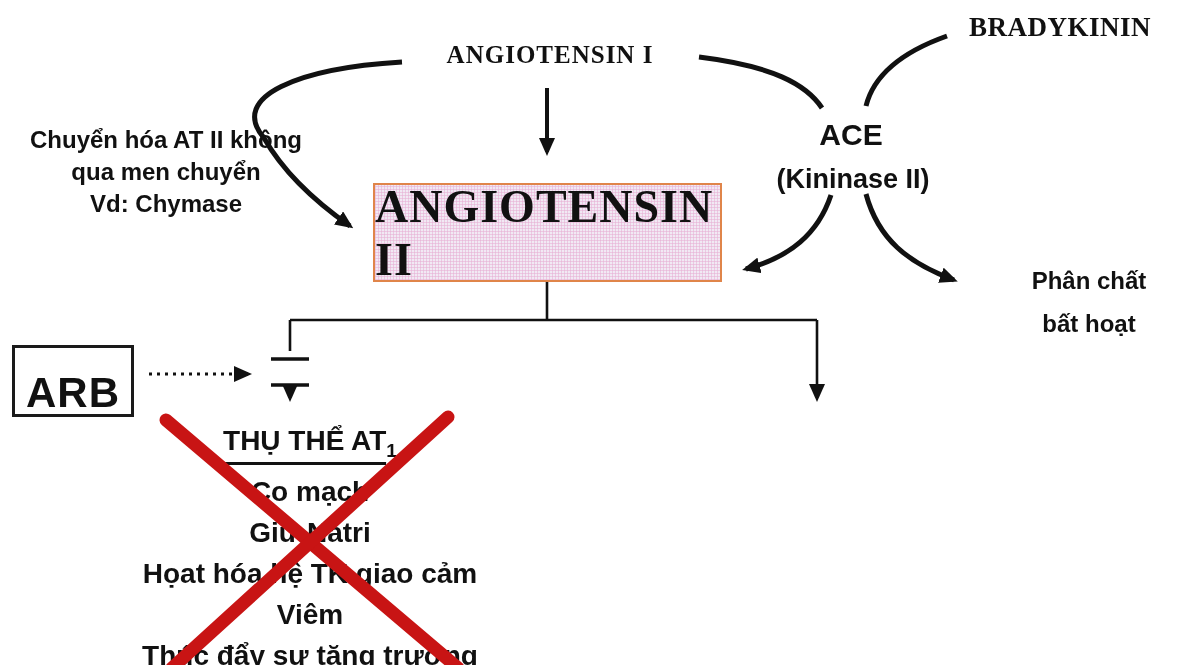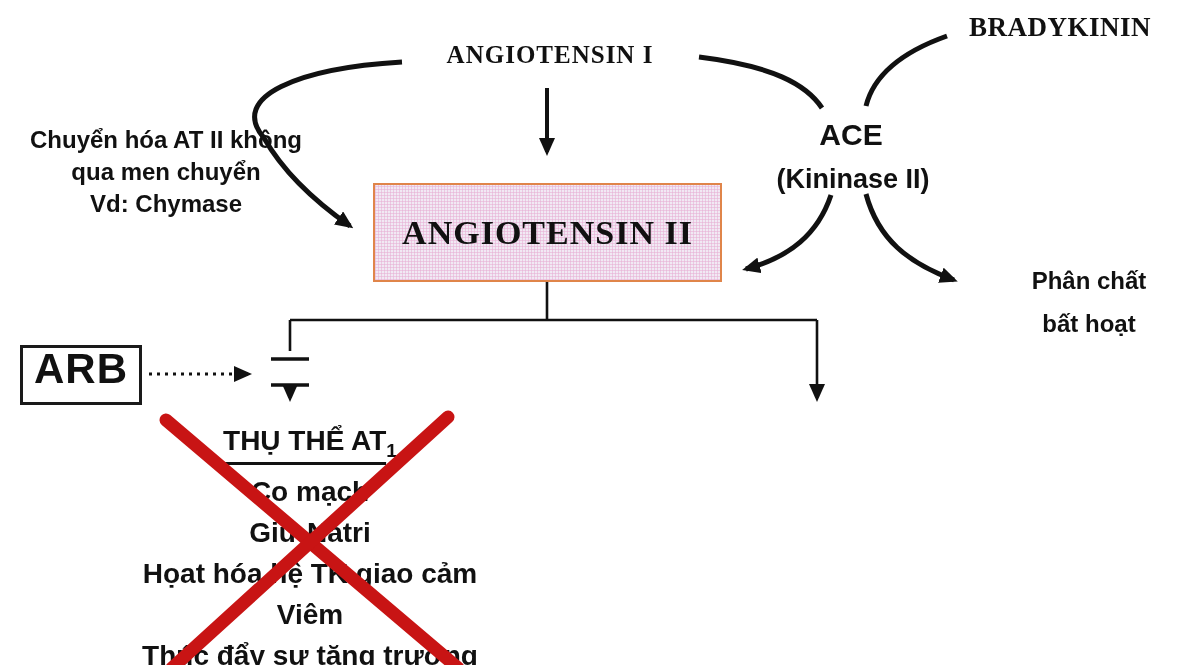--- a/index.html
+++ b/index.html
@@ -21,26 +21,26 @@
 
   .ang2-box{
     left:373px;top:183px;width:349px;height:99px;
     border:2px solid #e0854a;box-sizing:border-box;
     background-color:#f1e9f4;
     background-image:
       repeating-linear-gradient(0deg, rgba(231,174,211,.55) 0 1px, transparent 1px 3px),
       repeating-linear-gradient(90deg, rgba(231,174,211,.55) 0 1px, transparent 1px 3px);
     display:flex;align-items:center;justify-content:center;
   }
-  .ang2-box .lbl{font-size:34px;letter-spacing:1px;}
+  .ang2-box .lbl{font-size:46px;letter-spacing:1px;}
 
   .arb-box{
-    left:20px;top:345px;width:122px;height:60px;
+    left:12px;top:345px;width:122px;height:72px;
     border:3px solid #1a1a1a;box-sizing:border-box;background:#fff;
-    display:flex;align-items:flex-start;justify-content:center;
+    display:flex;align-items:flex-end;justify-content:center;
   }
   .arb-box .lbl{font-size:42px;letter-spacing:1px;line-height:1;}
 
   .receptor-col{font-weight:bold;font-size:28px;}
   .col-at1{left:310px;top:420px;line-height:41px;}
   .col-at2{left:872px;top:429px;line-height:40px;}
   .rc-head .base{border-bottom:3px solid #111;padding-bottom:6px;}
   .rc-head sub{font-size:0.68em;}
 
   svg.overlay{position:absolute;left:0;top:0;pointer-events:none;}

